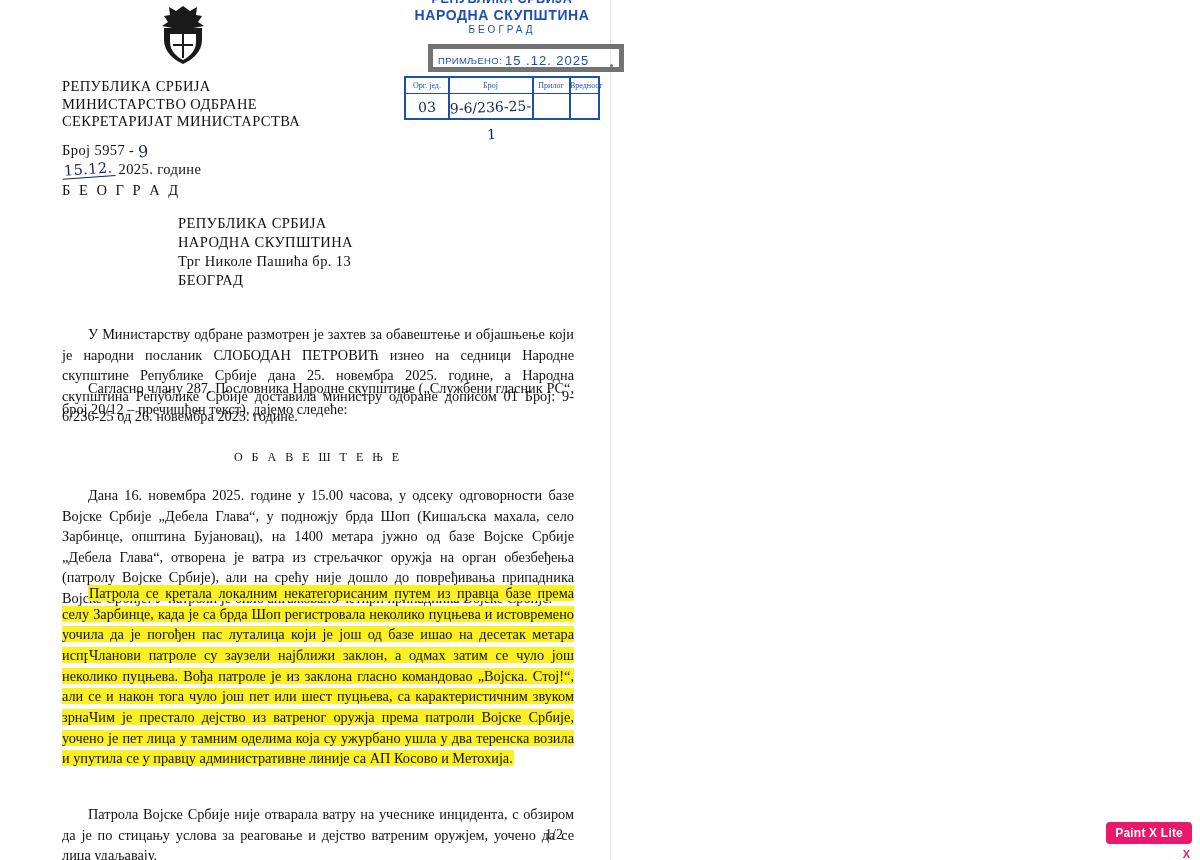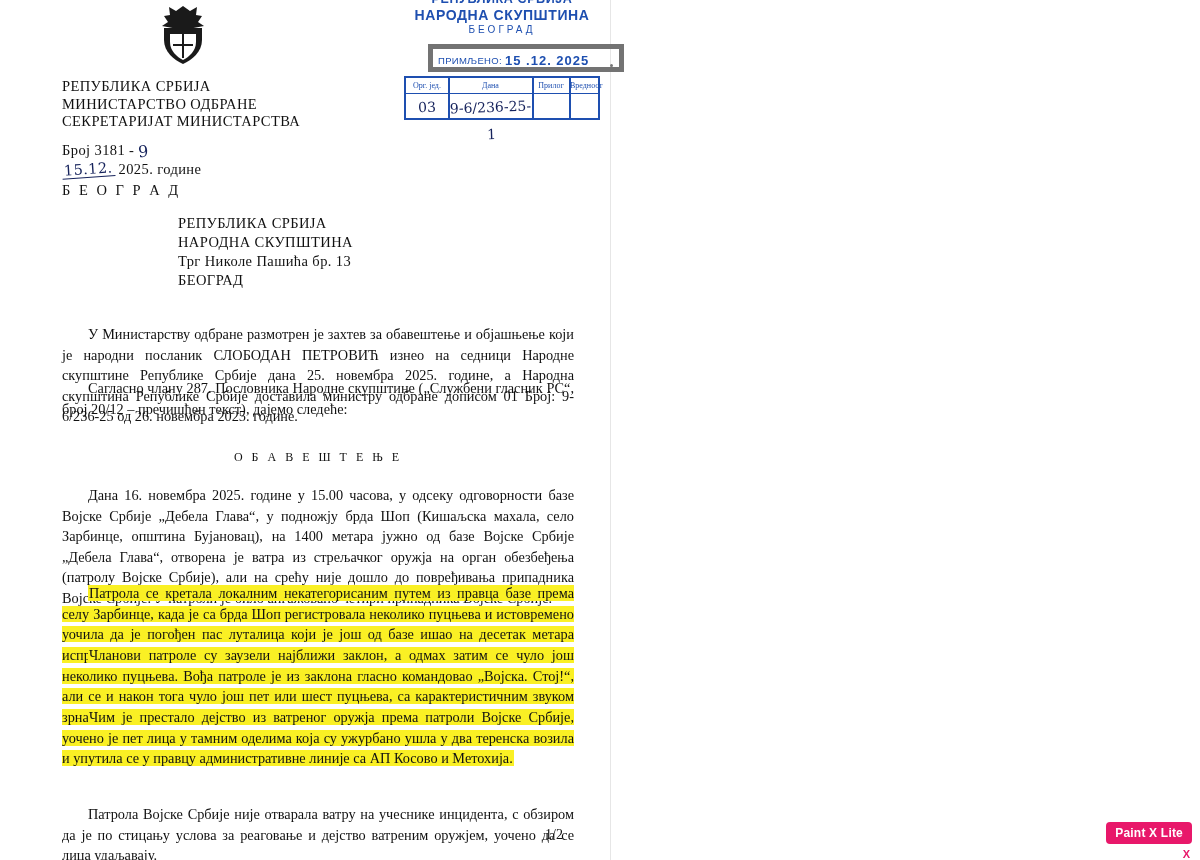--- a/index.html
+++ b/index.html
@@ -54,21 +54,21 @@
   .stamp .st-t3{font-size:10px;letter-spacing:3px;text-align:center;margin-top:1px;}
   .stamp-box{
     position:absolute;left:404px;top:44px;width:196px;height:28px;
     border:5px solid #737373;box-sizing:border-box;margin-left:24px;
   }
   .stamp-box .lbl{
     position:absolute;left:5px;top:6px;font-size:9.5px;color:#1e4fb0;
     font-family:"Liberation Sans", sans-serif;letter-spacing:.3px;
   }
   .stamp-box .val{
-    position:absolute;left:72px;top:4px;font-size:13px;color:#1e4fb0;font-weight:bold;
+    position:absolute;left:72px;top:4px;font-size:13px;color:#1e4fb0;font-weight:normal;
     font-family:"Liberation Sans", sans-serif;letter-spacing:1px;
   }
   .grid{
     position:absolute;left:404px;top:76px;width:196px;height:44px;
     border:2px solid #1e4fb0;box-sizing:border-box;
   }
   .grid .gh{position:absolute;top:0;left:0;right:0;height:15px;border-bottom:1.5px solid #1e4fb0;}
   .grid .gc{position:absolute;top:0;height:15px;font-size:8px;color:#1e4fb0;
     font-family:Liberation Serif, serif;text-align:center;line-height:15px;}
   .grid .vline{position:absolute;top:0;bottom:0;width:1.5px;background:#1e4fb0;}
@@ -125,21 +125,21 @@
       <path d="M26 30 h2 v24 h-2 Z M17 40 h20 v2 h-20 Z" fill="#1a1a1a"></path>
     </svg>
 
     <div class="hdr">
       <div>РЕПУБЛИКА СРБИЈА</div>
       <div>МИНИСТАРСТВО ОДБРАНЕ</div>
       <div>СЕКРЕТАРИЈАТ МИНИСТАРСТВА</div>
     </div>
 
     <div class="brojline">
-      <span>Број 3181 - </span><span class="hand">9</span>
+      <span>Број 5957 - </span><span class="hand">9</span>
     </div>
 
     <div class="dateline">
       <span class="hand">15.12.</span>
       <span>2025. године</span>
     </div>
 
     <div class="cityline">Б Е О Г Р А Д</div>
 
     <div class="stamp">
@@ -150,21 +150,21 @@
     <div class="stamp-box">
       <span class="lbl">ПРИМЉЕНО:</span>
       <span class="val">15 .12. 2025</span>
     </div>
     <div class="grid">
       <div class="gh"></div>
       <div class="vline" style="left:42px"></div>
       <div class="vline" style="left:126px"></div>
       <div class="vline" style="left:163px"></div>
       <div class="gc" style="left:0;width:42px">Орг. јед.</div>
-      <div class="gc" style="left:43px;width:83px">Дана</div>
+      <div class="gc" style="left:43px;width:83px">Број</div>
       <div class="gc" style="left:127px;width:36px">Прилог</div>
       <div class="gc" style="left:164px;width:28px">Вредност</div>
       <div class="fill" style="left:0;width:42px;font-size:14px">03</div>
       <div class="fill" style="left:43px;width:83px;font-size:14px">9-6/236-25-1</div>
     </div>
     <div class="dot-left"></div>
 
     <div class="addr">
       <div>РЕПУБЛИКА СРБИЈА</div>
       <div>НАРОДНА СКУПШТИНА</div>

